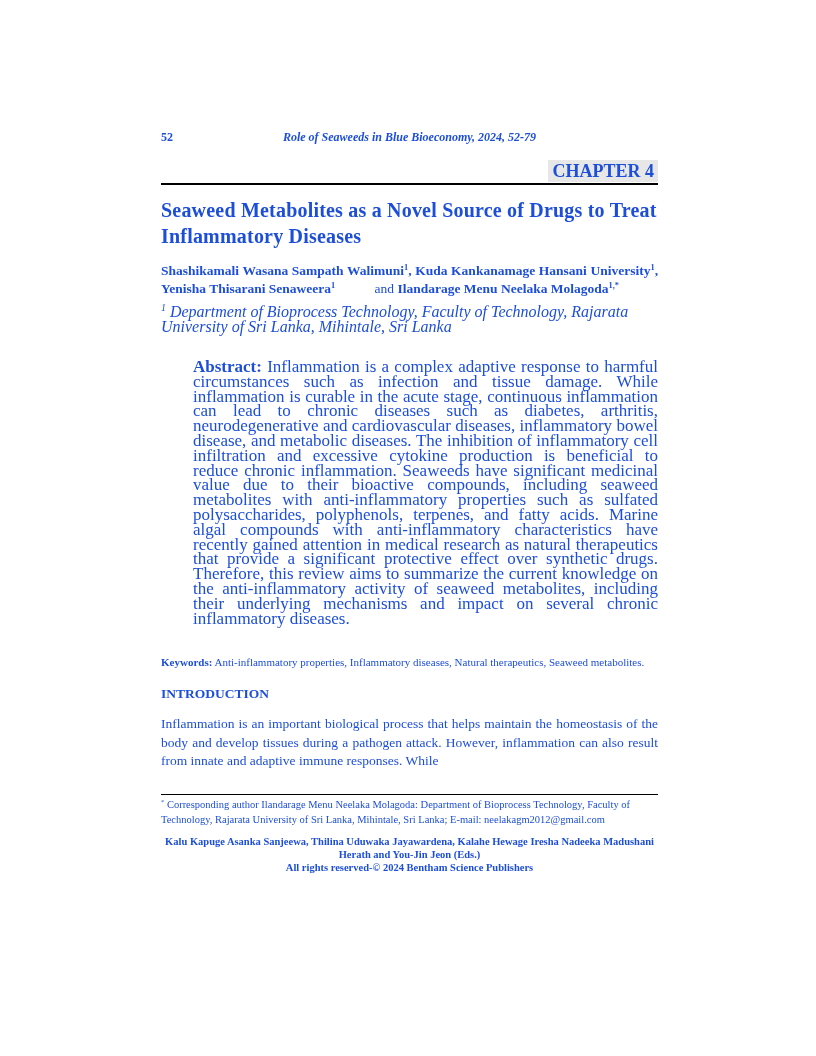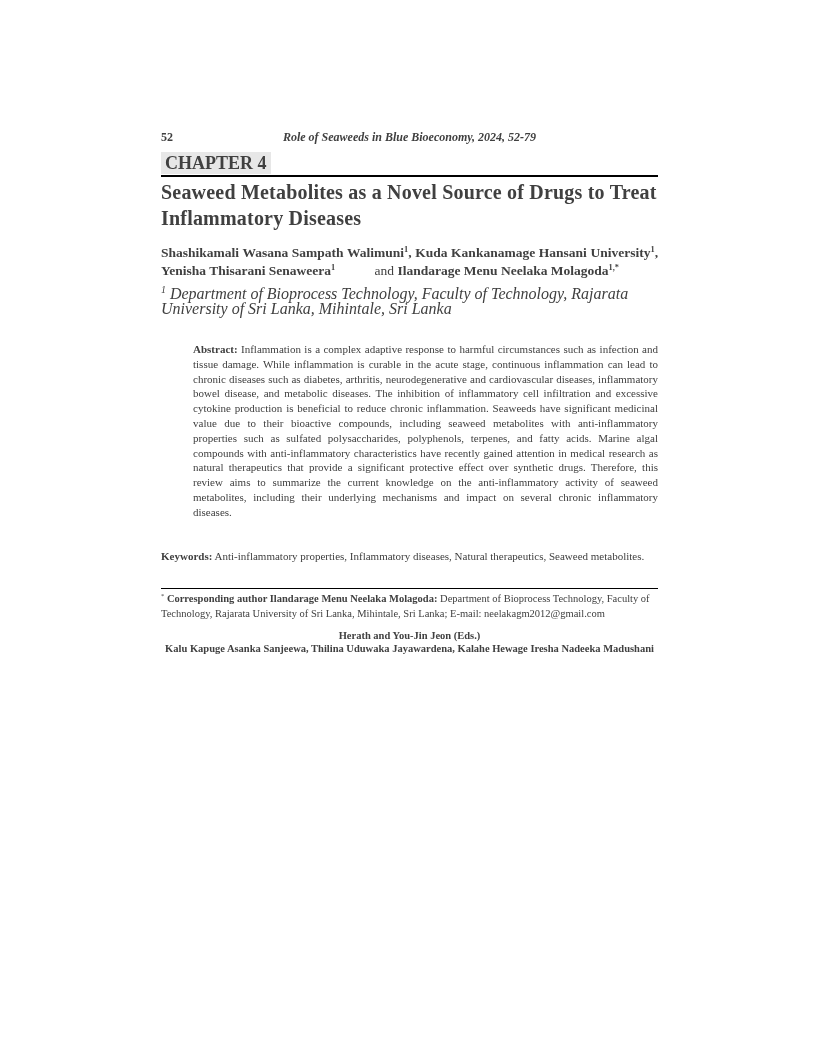--- a/index.html
+++ b/index.html
@@ -2,65 +2,65 @@
 <html><head>
 <meta charset="utf-8">
 <style>
   * { margin: 0; padding: 0; box-sizing: border-box; }
   html, body { background: #ffffff; }
   .page {
     width: 780px;
     height: 1056px;
     margin: 0 auto;
     background: #ffffff;
-    color: #404040;
+    color: #1d4ed8;
     font-family: "Liberation Serif", serif;
     padding: 130px 140px 0 143px;
     position: relative;
     overflow: hidden;
   }
   sup { font-size: 62%; vertical-align: super; line-height: 0; }
 
   
   .running-head { position: relative; text-align: center; font-weight: bold; font-size: 12px; line-height: 14px; }
   .running-head .page-num { position: absolute; left: 0; top: 0; }
   .running-head .running-title { font-style: italic; }
 
   
-  .chapter-row { margin-top: 8px; text-decoration: underline; }
+  .chapter-row { text-align: right; margin-top: 16px; text-decoration: underline; }
   .chapter-badge {
     display: inline-block;
     background: #e7e7e7;
     font-weight: bold;
     font-size: 18px;
     line-height: 21px;
     padding: 1px 4px 0 4px;
   }
   .head-rule { border: none; border-top: 2px solid #000; margin-top: 1px; }
 
   
-  .article-title { font-size: 20px; font-weight: bold; line-height: 26px; margin-top: 2px; letter-spacing: 0.2px; }
+  .article-title { font-size: 20px; font-weight: bold; line-height: 26px; margin-top: 12px; letter-spacing: 0.2px; }
   .authors { margin-top: 13px; font-size: 13.5px; font-weight: bold; line-height: 17.5px; text-align: justify; }
   .authors .conj { font-weight: normal; margin-left: 36px; }
   .affiliation { margin-top: 7px; font-style: italic; font-size: 16px; line-height: 15px; }
 
   
-  .abstract { margin: 26px 0 0 32px; font-size: 11px; line-height: 14.8px; text-align: justify; }
+  .abstract { margin: 26px 0 0 32px; font-size: 17px; line-height: 14.8px; text-align: justify; }
   .abstract .label { font-weight: bold; }
 
   
   .keywords { margin-top: 28px; font-size: 11px; line-height: 17.5px; text-align: justify; }
   .keywords .label { font-weight: bold; }
   .section-heading { margin-top: 13px; font-size: 13.5px; font-weight: bold; line-height: 17px; }
   .body-para { margin-top: 13px; font-size: 13.5px; line-height: 18.8px; text-align: justify; }
 
   
   .footnote-rule { border: none; border-top: 1.5px solid #000; margin-top: 23px; }
   .footnote { margin-top: 3px; font-size: 10.5px; line-height: 14.5px; }
-  .footnote .label { font-weight: bold; }
+  .footnote .label { font-weight: normal; }
   .book-footer { margin-top: 8px; text-align: center; font-weight: bold; font-size: 10.5px; line-height: 13px; }
 </style>
 </head>
 <body>
 
 <div class="page">
 
   <div class="running-head">
     <span class="page-num">52</span>
     <span class="running-title">Role of Seaweeds in Blue Bioeconomy, 2024, 52-79</span>
@@ -74,24 +74,27 @@
   <h1 class="article-title">Seaweed Metabolites as a Novel Source of Drugs to Treat Inflammatory Diseases</h1>
 
   <p class="authors"><span>Shashikamali Wasana Sampath Walimuni</span><sup>1</sup><span>, Kuda Kankanamage Hansani University</span><sup>1</sup><span>, Yenisha Thisarani Senaweera</span><sup>1</sup><span class="conj"> and </span><span>Ilandarage Menu Neelaka Molagoda</span><sup>1,*</sup></p>
 
   <p class="affiliation"><sup>1</sup><span> Department of Bioprocess Technology, Faculty of Technology, Rajarata University of Sri Lanka, Mihintale, Sri Lanka</span></p>
 
   <p class="abstract"><span class="label">Abstract:</span> <span>Inflammation is a complex adaptive response to harmful circumstances such as infection and tissue damage. While inflammation is curable in the acute stage, continuous inflammation can lead to chronic diseases such as diabetes, arthritis, neurodegenerative and cardiovascular diseases, inflammatory bowel disease, and metabolic diseases. The inhibition of inflammatory cell infiltration and excessive cytokine production is beneficial to reduce chronic inflammation. Seaweeds have significant medicinal value due to their bioactive compounds, including seaweed metabolites with anti-inflammatory properties such as sulfated polysaccharides, polyphenols, terpenes, and fatty acids. Marine algal compounds with anti-inflammatory characteristics have recently gained attention in medical research as natural therapeutics that provide a significant protective effect over synthetic drugs. Therefore, this review aims to summarize the current knowledge on the anti-inflammatory activity of seaweed metabolites, including their underlying mechanisms and impact on several chronic inflammatory diseases.</span></p>
 
   <p class="keywords"><span class="label">Keywords:</span> <span>Anti-inflammatory properties, Inflammatory diseases, Natural therapeutics, Seaweed metabolites.</span></p>
 
+  <h2 class="section-heading">INTRODUCTION</h2>
 
+  <p class="body-para">Inflammation is an important biological process that helps maintain the homeostasis of the body and develop tissues during a pathogen attack. However, inflammation can also result from innate and adaptive immune  responses. While</p>
 
   <hr class="footnote-rule">
 
   <p class="footnote"><sup>*</sup> <span class="label">Corresponding author Ilandarage Menu Neelaka Molagoda:</span> <span> Department of Bioprocess Technology, Faculty of Technology, Rajarata University of Sri Lanka, Mihintale, Sri Lanka; E-mail: neelakagm2012@gmail.com</span></p>
 
   <div class="book-footer">
+    <div>Kalu Kapuge Asanka Sanjeewa, Thilina Uduwaka Jayawardena, Kalahe Hewage Iresha Nadeeka Madushani</div>
     <div>Herath and You-Jin Jeon (Eds.)</div>
-    <div>Kalu Kapuge Asanka Sanjeewa, Thilina Uduwaka Jayawardena, Kalahe Hewage Iresha Nadeeka Madushani</div>
+    <div>All rights reserved-© 2024 Bentham Science Publishers</div>
   </div>
 
 </div>
 
 </body></html>

